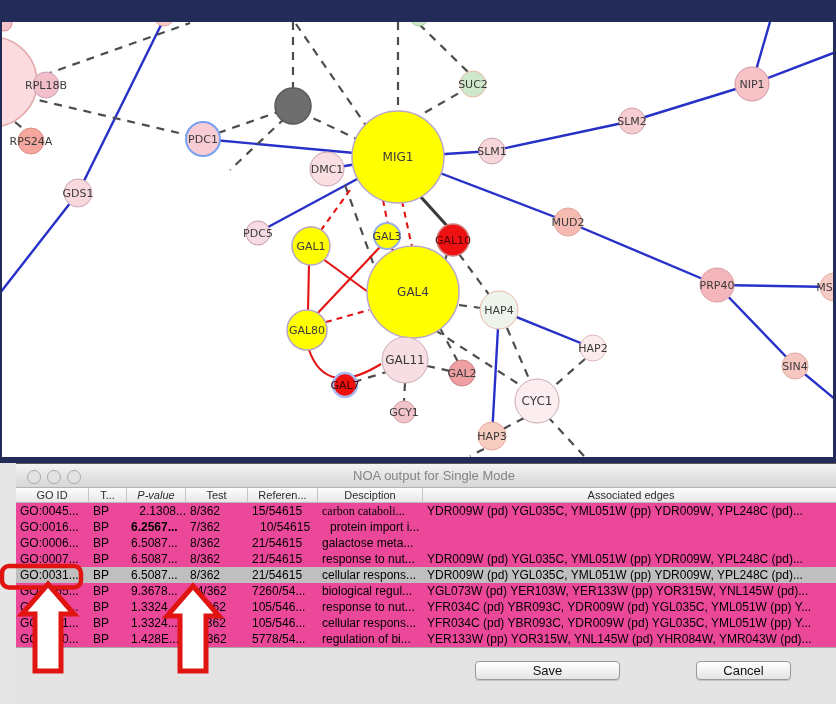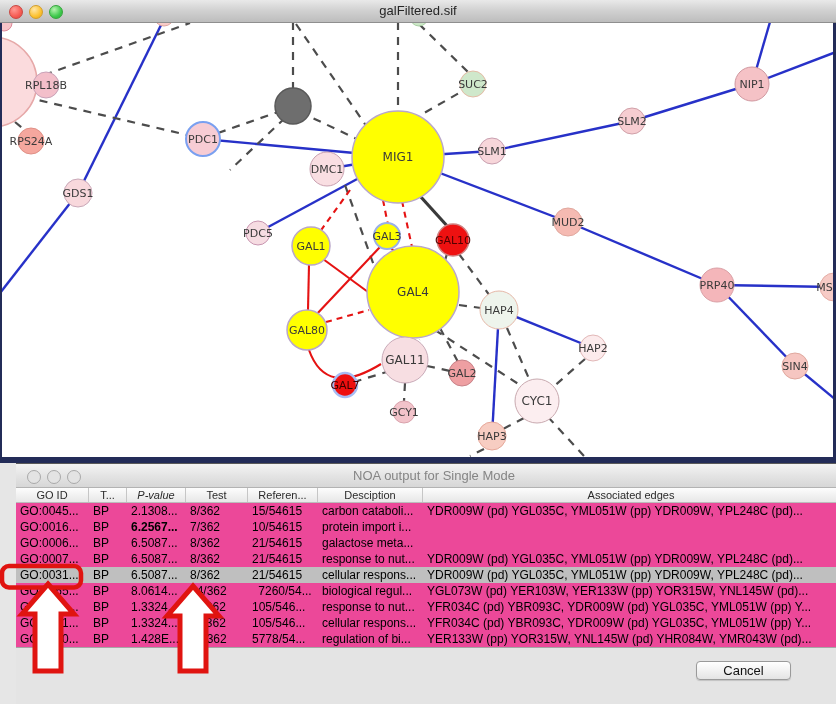--- a/index.html
+++ b/index.html
@@ -53,26 +53,20 @@
   #save-button{left:459px;width:145px;}
   #cancel-button{left:680px;width:95px;}
 
   #annotation-layer{left:0;top:0;width:836px;height:704px;z-index:60;pointer-events:none;}
   svg text{font-family:"DejaVu Sans","Liberation Sans",sans-serif;}
 </style>
 </head>
 <body>
 
 <div id="graph-window" class="abs">
-  <div id="graph-titlebar" class="abs">
-    <span class="tl tl1"></span>
-    <span class="tl tl2"></span>
-    <span class="tl tl3"></span>
-    <div class="win-title">galFiltered.sif</div>
-  </div>
   <div id="graph-canvas" class="abs">
     <svg id="network-svg" width="831" height="435" viewBox="2 22 831 435">
         <line x1="164" y1="19" x2="78" y2="193" fill="none" stroke="#2731c8" stroke-width="2.4"></line>
         <line x1="78" y1="193" x2="0" y2="293" fill="none" stroke="#2731c8" stroke-width="2.4"></line>
         <line x1="203" y1="139" x2="398" y2="157" fill="none" stroke="#2731c8" stroke-width="2.4"></line>
         <line x1="257" y1="233" x2="398" y2="157" fill="none" stroke="#2731c8" stroke-width="2.4"></line>
         <line x1="327" y1="169" x2="398" y2="157" fill="none" stroke="#2731c8" stroke-width="2.4"></line>
         <line x1="398" y1="157" x2="492" y2="151" fill="none" stroke="#2731c8" stroke-width="2.4"></line>
         <line x1="492" y1="151" x2="632" y2="121" fill="none" stroke="#2731c8" stroke-width="2.4"></line>
         <line x1="632" y1="121" x2="752" y2="84" fill="none" stroke="#2731c8" stroke-width="2.4"></line>
@@ -201,32 +195,32 @@
       <div class="hcell" style="width: 59px; font-style: italic;">P-value</div>
       <div class="hcell" style="width: 62px;">Test</div>
       <div class="hcell" style="width: 70px;">Referen...</div>
       <div class="hcell" style="width: 105px;">Desciption</div>
       <div class="hcell" style="width: 416px;">Associated edges</div>
     </div>
   <div id="noa-table-body" class="abs">
       <div class="trow">
         <div class="tcell" style="width: 73px;">GO:0045...</div>
         <div class="tcell" style="width: 38px;">BP</div>
-        <div class="tcell" style="width: 59px;">2.1308...</div>
+        <div class="tcell" style="width: 59px; text-align: right;">2.1308...</div>
         <div class="tcell" style="width: 62px;">8/362</div>
         <div class="tcell" style="width: 70px;">15/54615</div>
-        <div class="tcell" style="width: 105px;">carbon cataboli...</div>
+        <div class="tcell" style="width: 105px; font-family: Liberation Serif, serif;">carbon cataboli...</div>
         <div class="tcell" style="width: 416px;">YDR009W (pd) YGL035C, YML051W (pp) YDR009W, YPL248C (pd)...</div>
       </div>
       <div class="trow">
         <div class="tcell" style="width: 73px;">GO:0016...</div>
         <div class="tcell" style="width: 38px;">BP</div>
         <div class="tcell" style="width: 59px; font-weight: bold;">6.2567...</div>
         <div class="tcell" style="width: 62px;">7/362</div>
-        <div class="tcell" style="width: 70px;">10/54615</div>
+        <div class="tcell" style="width: 70px; margin-left: 8px;">10/54615</div>
         <div class="tcell" style="width: 105px;">protein import i...</div>
       </div>
       <div class="trow">
         <div class="tcell" style="width: 73px;">GO:0006...</div>
         <div class="tcell" style="width: 38px;">BP</div>
         <div class="tcell" style="width: 59px;">6.5087...</div>
         <div class="tcell" style="width: 62px;">8/362</div>
         <div class="tcell" style="width: 70px;">21/54615</div>
         <div class="tcell" style="width: 105px;">galactose meta...</div>
       </div>
@@ -244,23 +238,23 @@
         <div class="tcell" style="width: 38px;">BP</div>
         <div class="tcell" style="width: 59px;">6.5087...</div>
         <div class="tcell" style="width: 62px;">8/362</div>
         <div class="tcell" style="width: 70px;">21/54615</div>
         <div class="tcell" style="width: 105px;">cellular respons...</div>
         <div class="tcell" style="width: 416px;">YDR009W (pd) YGL035C, YML051W (pp) YDR009W, YPL248C (pd)...</div>
       </div>
       <div class="trow">
         <div class="tcell" style="width: 73px;">GO:0065...</div>
         <div class="tcell" style="width: 38px;">BP</div>
-        <div class="tcell" style="width: 59px;">8.0614...</div>
+        <div class="tcell" style="width: 59px;">9.3678...</div>
         <div class="tcell" style="width: 62px;">94/362</div>
-        <div class="tcell" style="width: 70px; text-align: center;">7260/54...</div>
+        <div class="tcell" style="width: 70px;">7260/54...</div>
         <div class="tcell" style="width: 105px;">biological regul...</div>
         <div class="tcell" style="width: 416px;">YGL073W (pd) YER103W, YER133W (pp) YOR315W, YNL145W (pd)...</div>
       </div>
       <div class="trow">
         <div class="tcell" style="width: 73px;">GO:0031...</div>
         <div class="tcell" style="width: 38px;">BP</div>
         <div class="tcell" style="width: 59px;">1.3324...</div>
         <div class="tcell" style="width: 62px;">11/362</div>
         <div class="tcell" style="width: 70px;">105/546...</div>
         <div class="tcell" style="width: 105px;">response to nut...</div>
@@ -285,20 +279,21 @@
         <div class="tcell" style="width: 416px;">YER133W (pp) YOR315W, YNL145W (pd) YHR084W, YMR043W (pd)...</div>
       </div>
     </div>
 
   <div id="noa-scrollbar" class="abs">
     <div id="noa-scroll-thumb" class="abs"></div>
   </div>
 
   <div id="noa-bottom-line" class="abs"></div>
   <div id="noa-bottom-panel" class="abs">
+    <div id="save-button" class="mac-btn">Save</div>
     <div id="cancel-button" class="mac-btn">Cancel</div>
   </div>
 </div>
 
 <svg id="annotation-layer" class="abs" viewBox="0 0 836 704">
   <rect x="2" y="566" width="79" height="21.5" rx="7" fill="none" stroke="#e01410" stroke-width="4.5"></rect>
   <polygon points="48,584 74,614 61,614 61,671 35,671 35,614 22,614" fill="#ffffff" stroke="#e01410" stroke-width="5"></polygon>
   <polygon points="193,586 219,616 206,616 206,671 180,671 180,616 167,616" fill="#ffffff" stroke="#e01410" stroke-width="5"></polygon>
 </svg>
 

